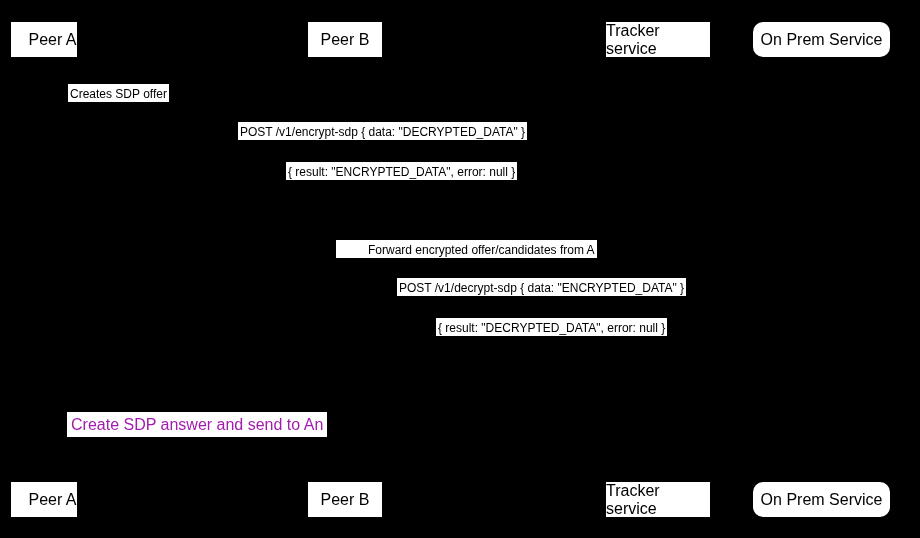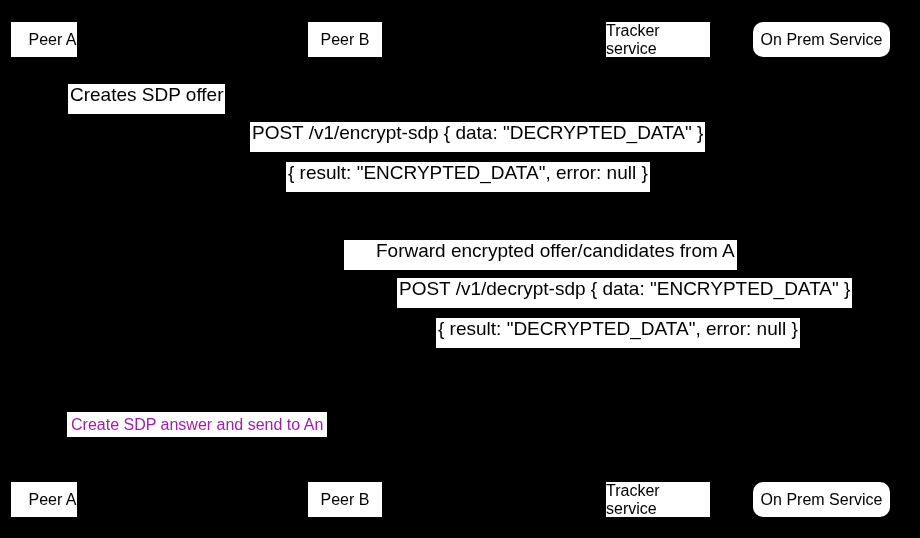--- a/index.html
+++ b/index.html
@@ -28,33 +28,33 @@
   }
   .row-top    { top: 22px; }
   .row-bottom { top: 482px; }
   .a-peer-a   { left: 11px;  width: 66px; padding-left: 17px; }
   .a-peer-b   { left: 308px; width: 74px; }
   .a-tracker  { left: 606px; width: 104px; }
   .a-onprem   { left: 753px; width: 137px; border-radius: 10px; }
   
   .msg {
     position: absolute;
-    height: 30px;
+    height: 18px;
     line-height: 21px;
     background: #ffffff;
     color: #000000;
-    font-size: 19px;
+    font-size: 12px;
     white-space: nowrap;
     padding: 0 2px;
   }
   .m0 { left: 68px;  top: 84px; }
-  .m1 { left: 250px; top: 122px; }
+  .m1 { left: 238px; top: 122px; }
   .m2 { left: 286px; top: 162px; }
   .m3 { left: 238px; top: 201px; }
-  .m4 { left: 344px; top: 240px; padding-left: 32px; }
+  .m4 { left: 336px; top: 240px; padding-left: 32px; }
   .m5 { left: 397px; top: 278px; }
   .m6 { left: 436px; top: 318px; }
   .m7 { left: 73px;  top: 364px; }
   
   .note {
     position: absolute;
     left: 67px; top: 412px;
     min-width: 241px;
     background: #ffffff;
     color: #a21caf;

